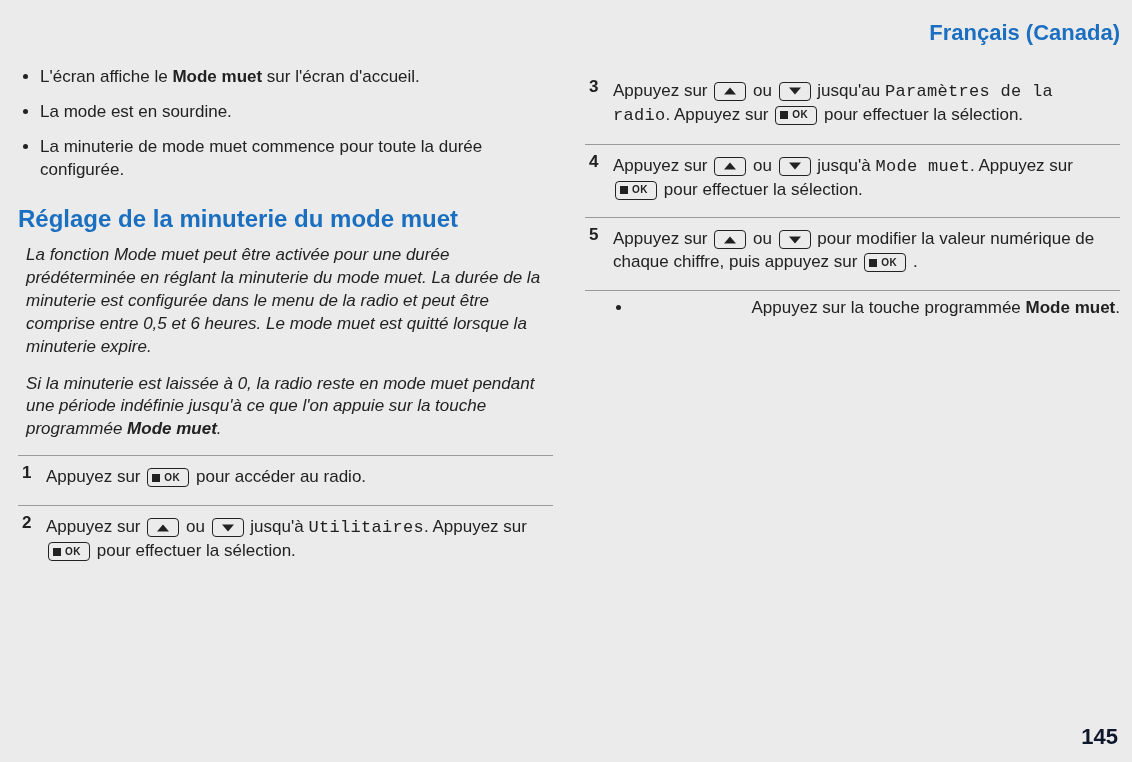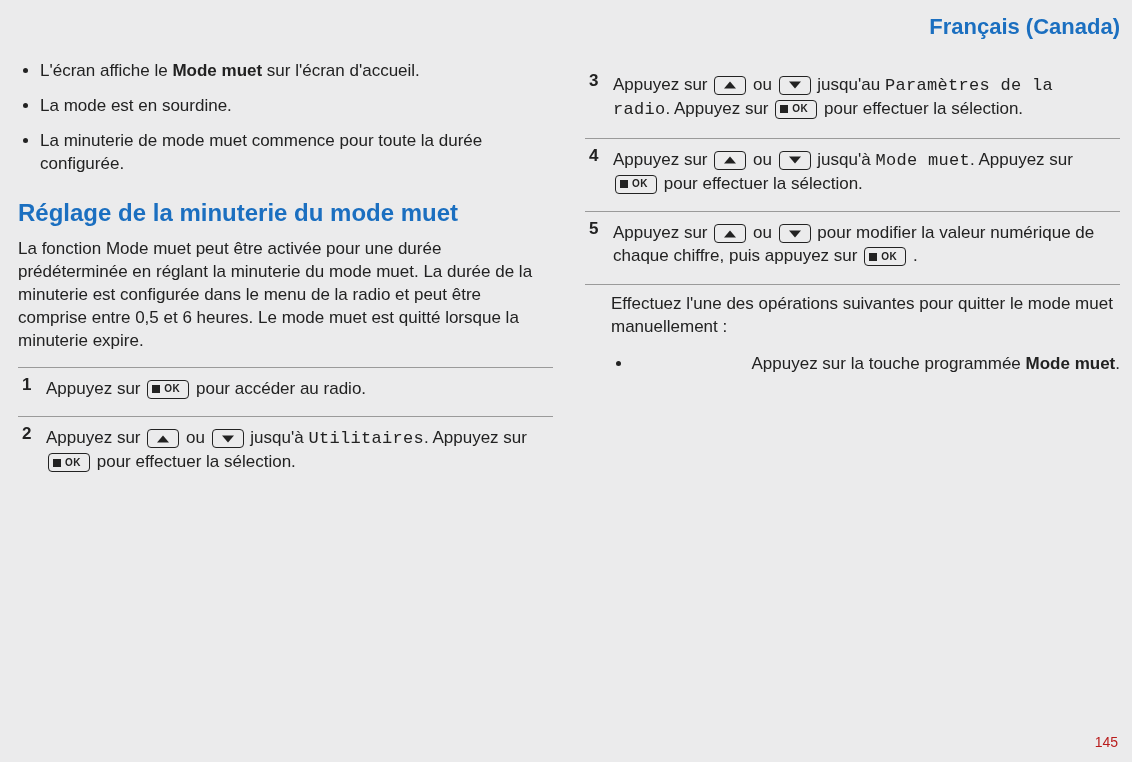--- a/index.html
+++ b/index.html
@@ -11,37 +11,37 @@
     font-family: Arial, Helvetica, sans-serif;
     color: #222;
     font-size: 17px;
     line-height: 1.35;
   }
   .header {
     text-align: right;
     font-weight: bold;
     color: #1b6fc0;
     font-size: 22px;
-    padding: 12px 12px 0 12px;
+    padding: 18px 12px 0 12px;
   }
   .page {
     display: flex;
     gap: 32px;
     padding: 12px 12px 8px 18px;
   }
   .col { width: 540px; }
   ul.bullets { margin: 6px 0 18px 0; padding-left: 22px; }
   ul.bullets li { margin-bottom: 12px; }
   h2 {
     color: #1b6fc0;
     font-size: 24px;
     font-weight: bold;
     margin: 22px 0 8px 0;
   }
-  p.flow { margin: 8px 0 14px 0; }
+  p.flow { margin: 8px 0 14px 8px; font-style: italic; }
   .bold { font-weight: bold; }
   .mono { font-family: "Courier New", Courier, monospace; letter-spacing: 0.3px; }
   ol.steps { list-style: none; padding: 0; margin: 10px 0 0 0; counter-reset: step; }
   ol.steps > li {
     padding: 10px 0 16px 28px;
     position: relative;
     border-top: 1px solid #9a9a9a;
   }
   ol.steps > li:first-child { border-top: none; }
   ol.steps > li .num {
@@ -88,23 +88,23 @@
     border-left: 6px solid transparent;
     border-right: 6px solid transparent;
     transform: translate(-50%, -50%);
   }
   .icon-up::after { border-bottom: 7px solid #222; }
   .icon-down::after { border-top: 7px solid #222; }
   .pagenum {
     position: absolute;
     right: 14px;
     bottom: 10px;
-    color: #b91c1c;
-    font-size: 14px;
-    font-weight: normal;
+    color: #0f172a;
+    font-size: 22px;
+    font-weight: bold;
   }
 </style>
 </head>
 <body>
 
 <div class="header">Français (Canada)</div>
 
 <div class="page">
 
   <div class="col">
@@ -115,20 +115,23 @@
       <li>
         <span>La mode est en sourdine.</span>
       </li>
       <li>
         <span>La minuterie de mode muet commence pour toute la durée configurée.</span>
       </li>
     </ul>
 
     <h2>Réglage de la minuterie du mode muet</h2>
     <p class="flow">La fonction Mode muet peut être activée pour une durée prédéterminée en réglant la minuterie du mode muet. La durée de la minuterie est configurée dans le menu de la radio et peut être comprise entre 0,5 et 6 heures. Le mode muet est quitté lorsque la minuterie expire.</p>
+    <p class="flow">
+      <span>Si la minuterie est laissée à 0, la radio reste en mode muet pendant une période indéfinie jusqu'à ce que l'on appuie sur la touche programmée </span><span class="bold">Mode muet</span><span>.</span>
+    </p>
 
     <ol class="steps">
       <li style="border-top:1px solid #9a9a9a;">
         <span class="num">1</span>
         <span>Appuyez sur </span>
         <span class="icon-ok"></span>
         <span> pour accéder au radio.</span>
       </li>
       <li>
         <span class="num">2</span>
@@ -172,21 +175,20 @@
         <span> ou </span>
         <span class="icon-down"></span>
         <span> pour modifier la valeur numérique de chaque chiffre, puis appuyez sur </span>
         <span class="icon-ok"></span>
         <span>.</span>
       </li>
     </ol>
 
 
     <div class="indented">
-      <p class="flow">Effectuez l'une des opérations suivantes pour quitter le mode muet manuellement :</p>
       <ul class="sub-bullets">
         <li>
           <span>Appuyez sur la touche programmée </span><span class="bold">Mode muet</span><span>.</span>
         </li>
       </ul>
     </div>
   </div>
 
 </div>
 

